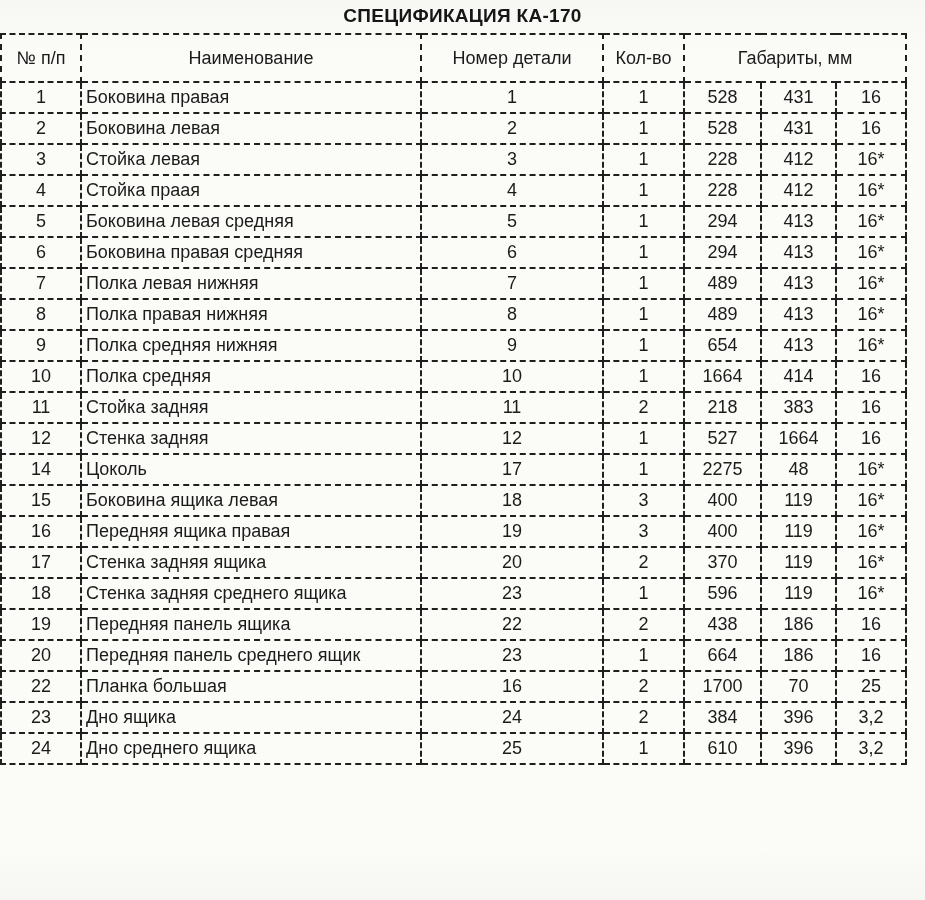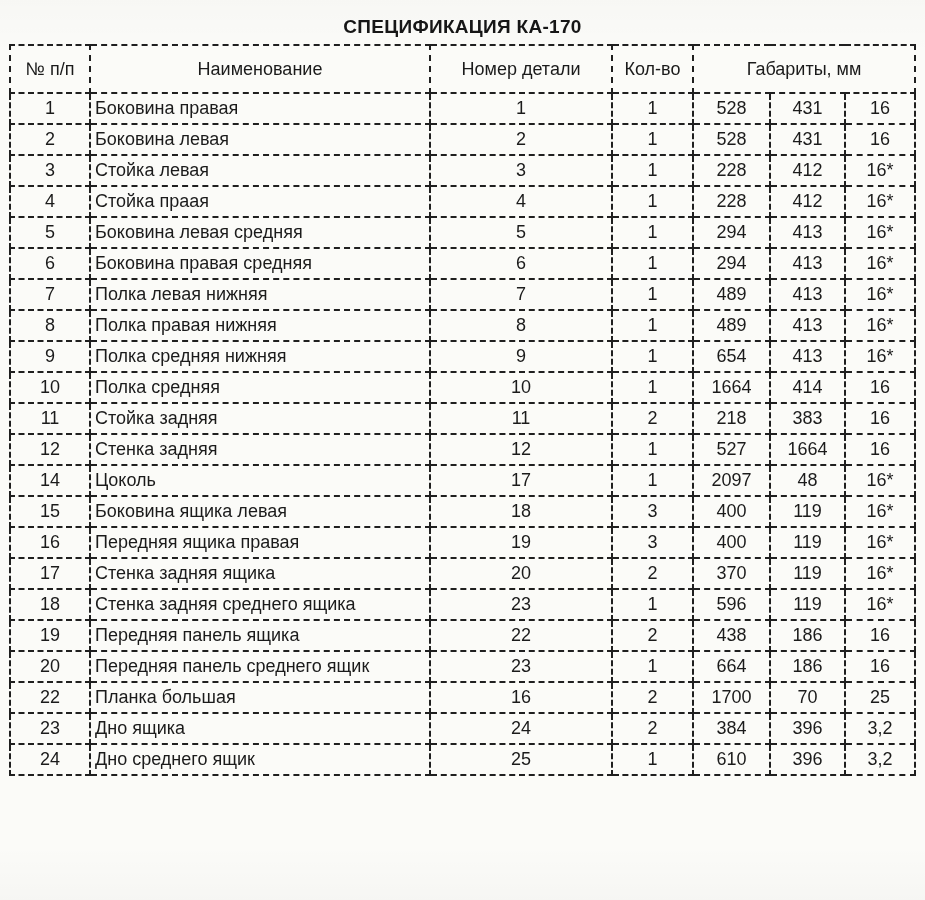--- a/index.html
+++ b/index.html
@@ -11,35 +11,35 @@
     height: 900px;
     background: #fbfbf8;
     font-family: "Liberation Sans", sans-serif;
     color: #1b1b1b;
     overflow: hidden;
   }
   .page {
     width: 925px;
     height: 900px;
     box-sizing: border-box;
-    padding-top: 16px;
+    padding-top: 5px;
   }
   .doc-title {
     text-align: center;
     font-size: 19px;
     font-weight: bold;
     letter-spacing: 0.3px;
     margin: 0 0 6px 0;
     color: #161616;
   }
   table.spec {
     border-collapse: collapse;
     table-layout: fixed;
     width: 905px;
-    margin-left: 9px;
+    margin-left: 0;
     background: transparent;
   }
   table.spec th,
   table.spec td {
     border: 2px dashed #1f1f1f;
     font-size: 18px;
     text-align: center;
     vertical-align: middle;
     padding: 0 2px;
     box-sizing: border-box;
@@ -199,21 +199,21 @@
     <td>1</td>
     <td>527</td>
     <td>1664</td>
     <td>16</td>
   </tr>
         <tr>
     <td>14</td>
     <td class="col-name">Цоколь</td>
     <td>17</td>
     <td>1</td>
-    <td>2097</td>
+    <td>2275</td>
     <td>48</td>
     <td>16*</td>
   </tr>
         <tr>
     <td>15</td>
     <td class="col-name">Боковина ящика левая</td>
     <td>18</td>
     <td>3</td>
     <td>400</td>
     <td>119</td>
@@ -277,21 +277,21 @@
     <td>23</td>
     <td class="col-name">Дно ящика</td>
     <td>24</td>
     <td>2</td>
     <td>384</td>
     <td>396</td>
     <td>3,2</td>
   </tr>
         <tr>
     <td>24</td>
-    <td class="col-name">Дно среднего ящик</td>
+    <td class="col-name">Дно среднего ящика</td>
     <td>25</td>
     <td>1</td>
     <td>610</td>
     <td>396</td>
     <td>3,2</td>
   </tr>
       </tbody>
   </table>
 
 </div>

